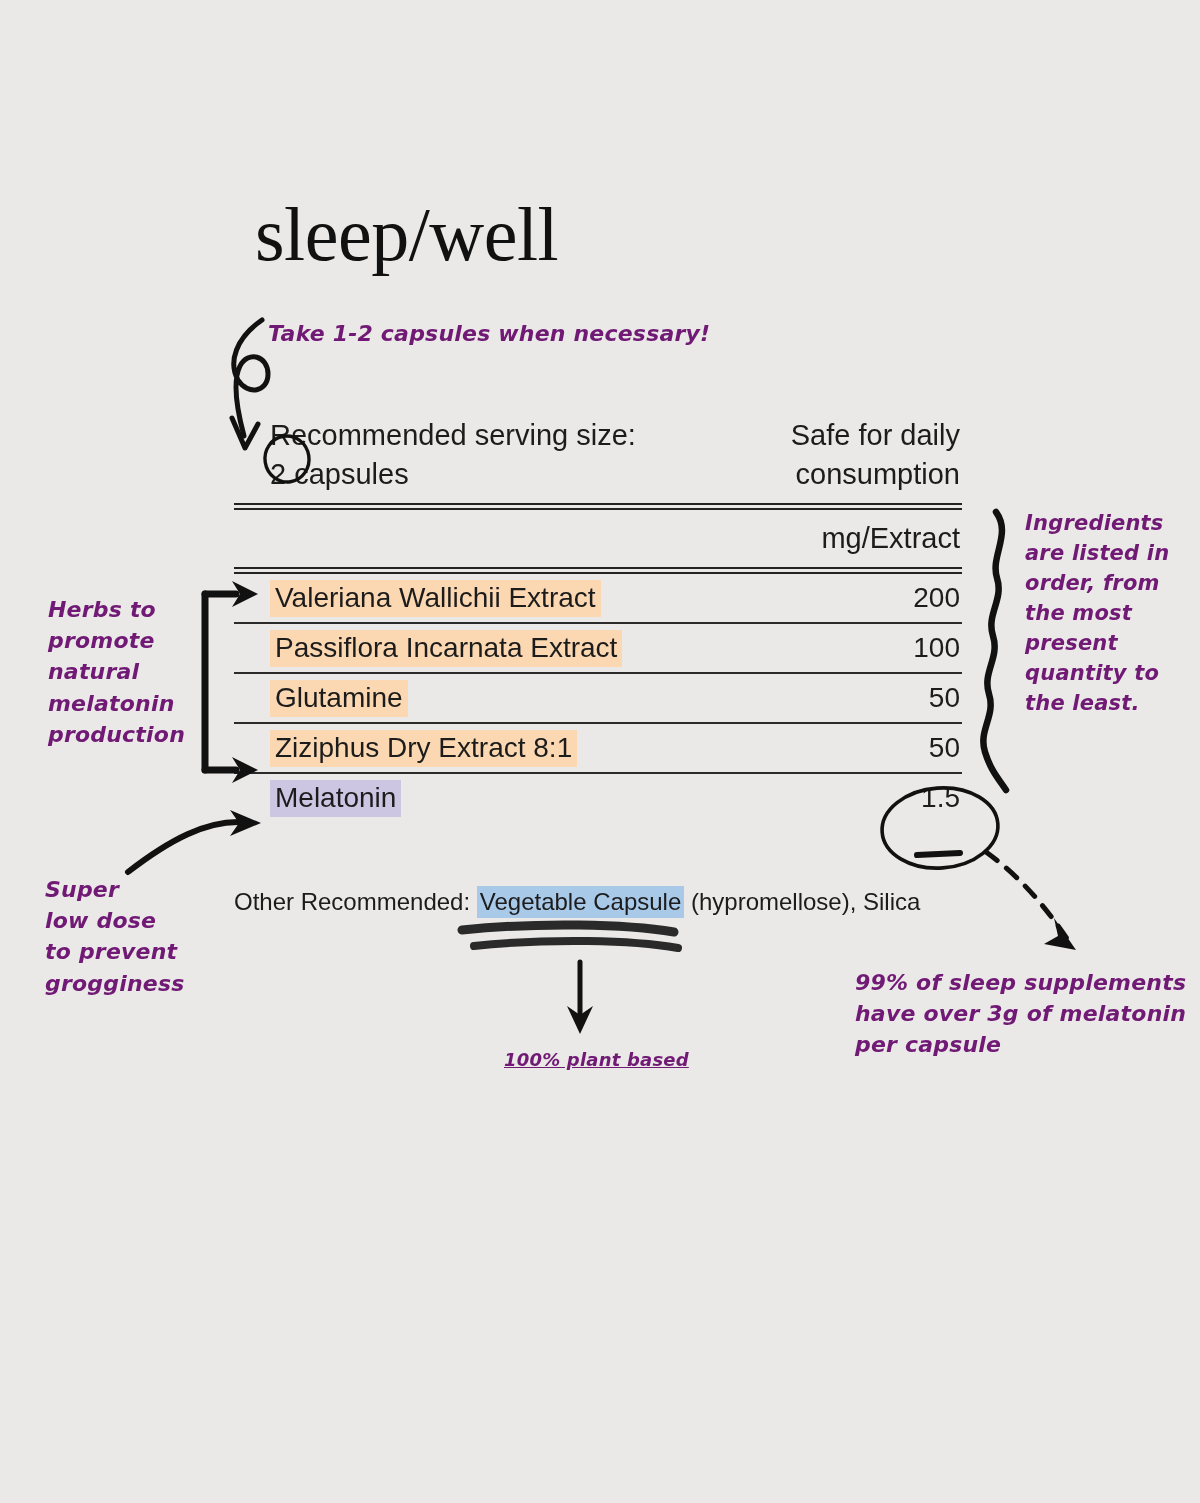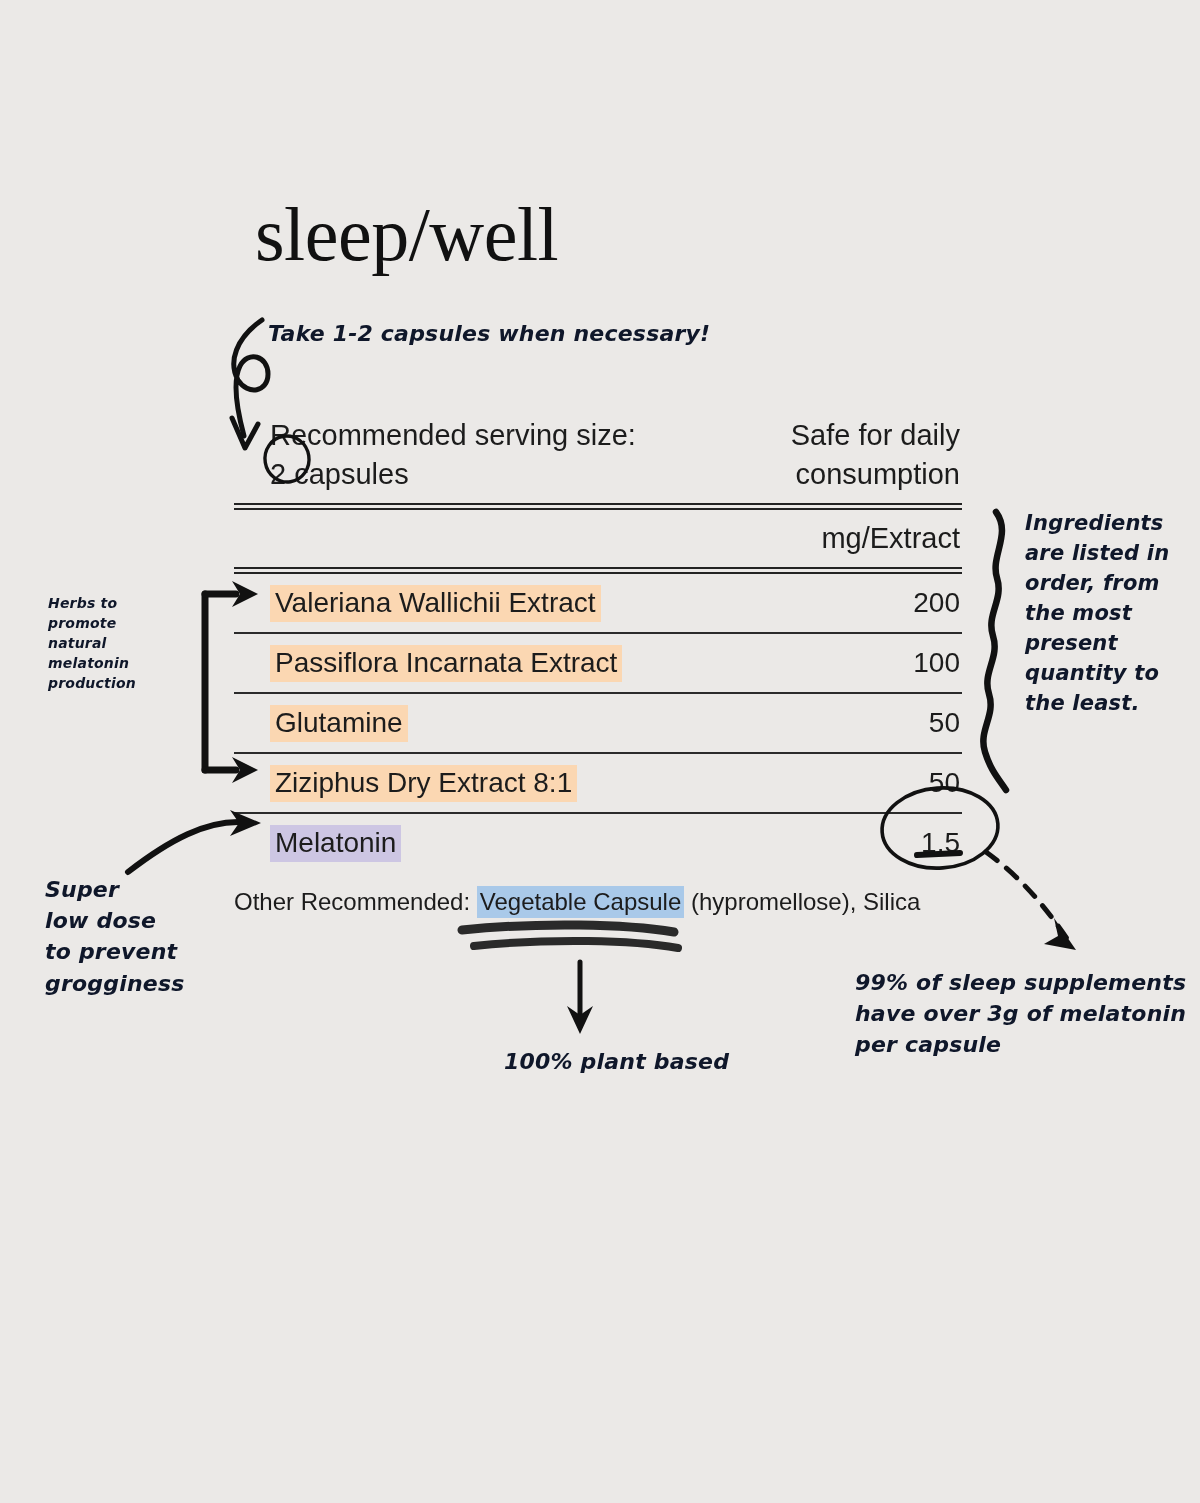--- a/index.html
+++ b/index.html
@@ -31,39 +31,39 @@
     color: #111111;
     line-height: 1;
     white-space: nowrap;
   }
 
   
   .hand {
     font-family: "DejaVu Sans", sans-serif;
     font-style: italic;
     font-weight: 700;
-    color: #0f172a;
+    color: #701a75;
     letter-spacing: 0.2px;
     line-height: 1.28;
     white-space: pre-line;
   }
 
   .note-take {
     position: absolute;
     left: 268px;
     top: 320px;
     font-size: 22px;
     white-space: nowrap;
   }
 
   .note-herbs {
     position: absolute;
     left: 48px;
     top: 594px;
-    font-size: 14px;
+    font-size: 22px;
     line-height: 1.42;
   }
 
   .note-super {
     position: absolute;
     left: 45px;
     top: 874px;
     font-size: 22px;
     line-height: 1.42;
   }
@@ -73,22 +73,23 @@
     left: 1025px;
     top: 508px;
     font-size: 21px;
     line-height: 1.43;
   }
 
   .note-plant {
     position: absolute;
     left: 504px;
     top: 1048px;
-    font-size: 22px;
+    font-size: 18px;
     white-space: nowrap;
+    text-decoration: underline;
   }
 
   .note-99 {
     position: absolute;
     left: 855px;
     top: 968px;
     font-size: 22px;
     line-height: 1.40;
   }
 
@@ -133,21 +134,21 @@
   .unit-row {
     text-align: right;
     font-size: 29px;
     padding: 12px 2px 12px 0;
   }
 
   .ing-row {
     display: flex;
     align-items: center;
     justify-content: space-between;
-    height: 58px;
+    height: 48px;
     padding-left: 36px;
     padding-right: 2px;
   }
   .ing-name {
     font-size: 28px;
     padding: 3px 5px 4px 5px;
     line-height: 1.08;
   }
   .hl-peach { background: #fbd7b2; }
   .hl-lilac { background: #cdc6e3; }

